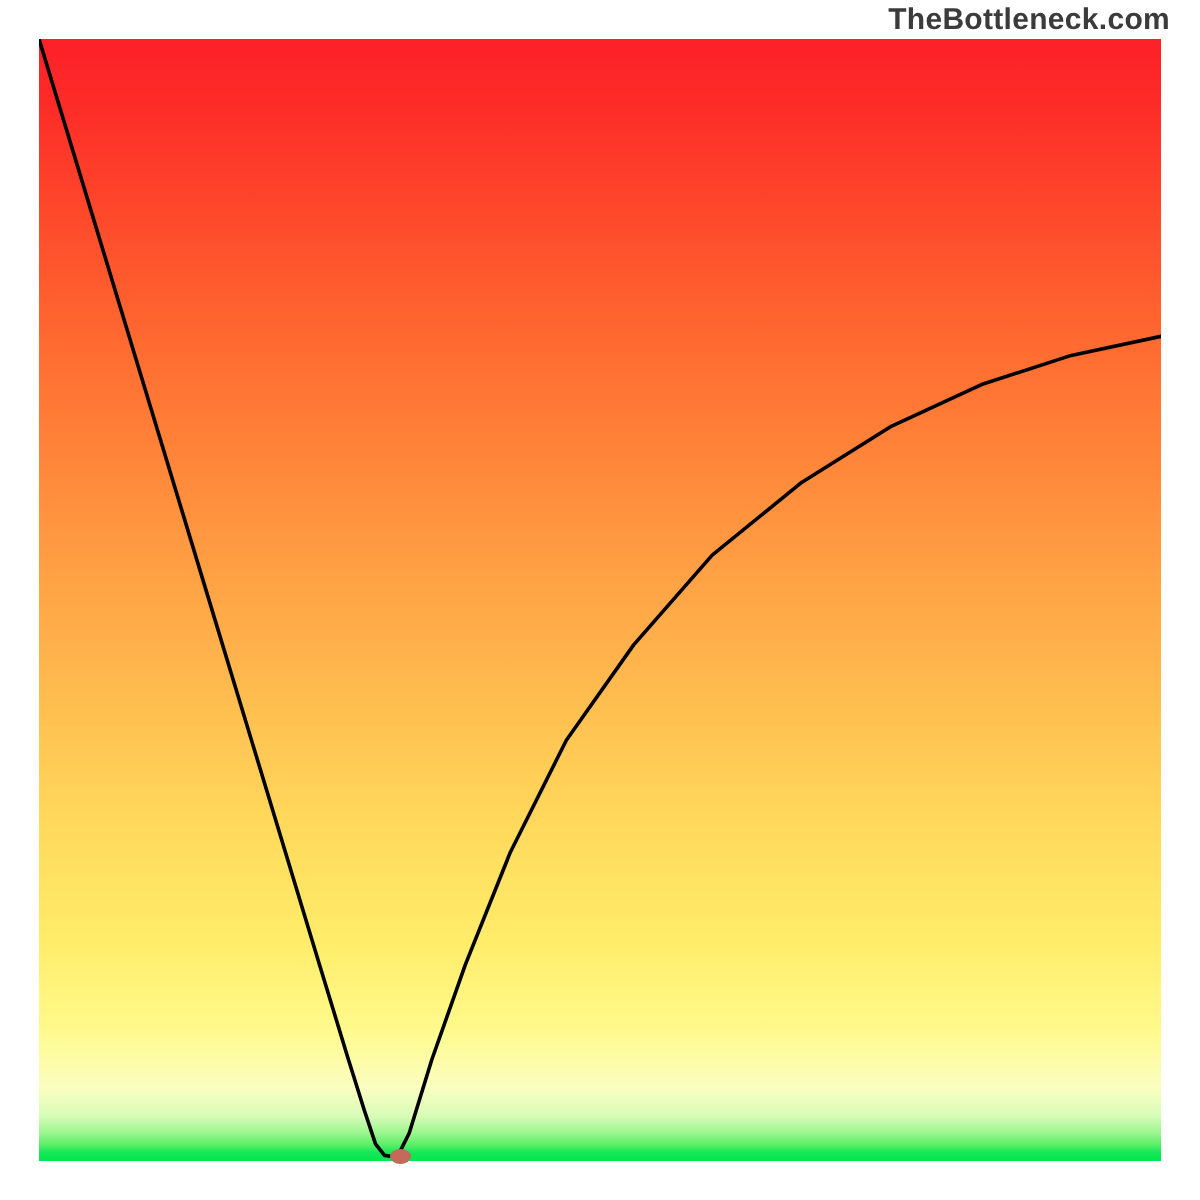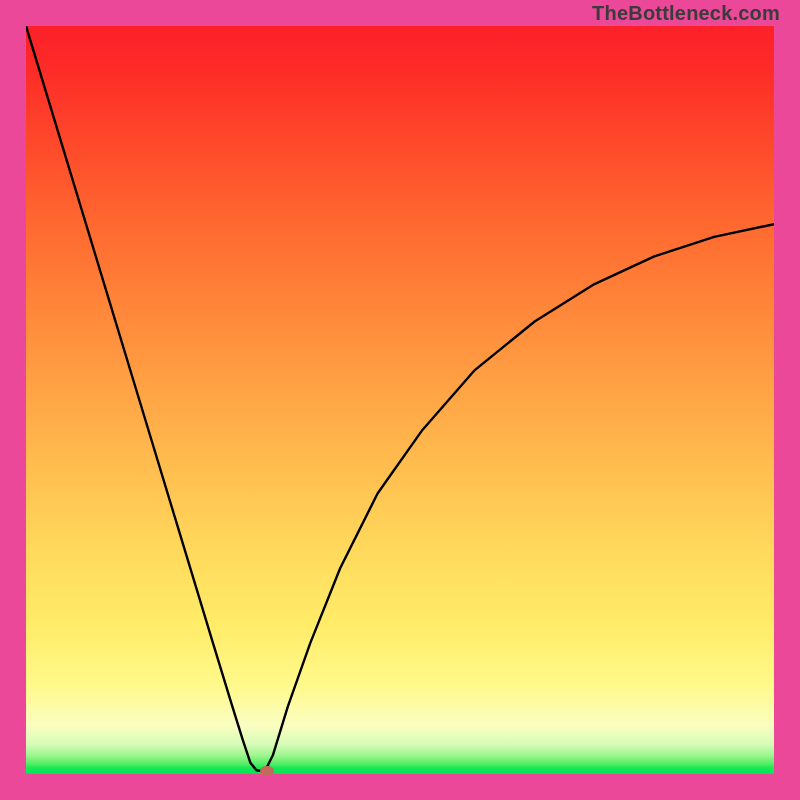--- a/index.html
+++ b/index.html
@@ -8,21 +8,21 @@
     width: 800px;
     height: 800px;
     background: #000;
     overflow: hidden;
     font-family: Arial, Helvetica, sans-serif;
   }
   .frame {
     position: relative;
     width: 800px;
     height: 800px;
-    background: #ec4899;
+    background: #ffffff;
   }
   .watermark {
     position: absolute;
     top: 2px;
     right: 20px;
     color: #3b3b3b;
     font-size: 20px;
     font-weight: 600;
     letter-spacing: 0.2px;
     user-select: none;

